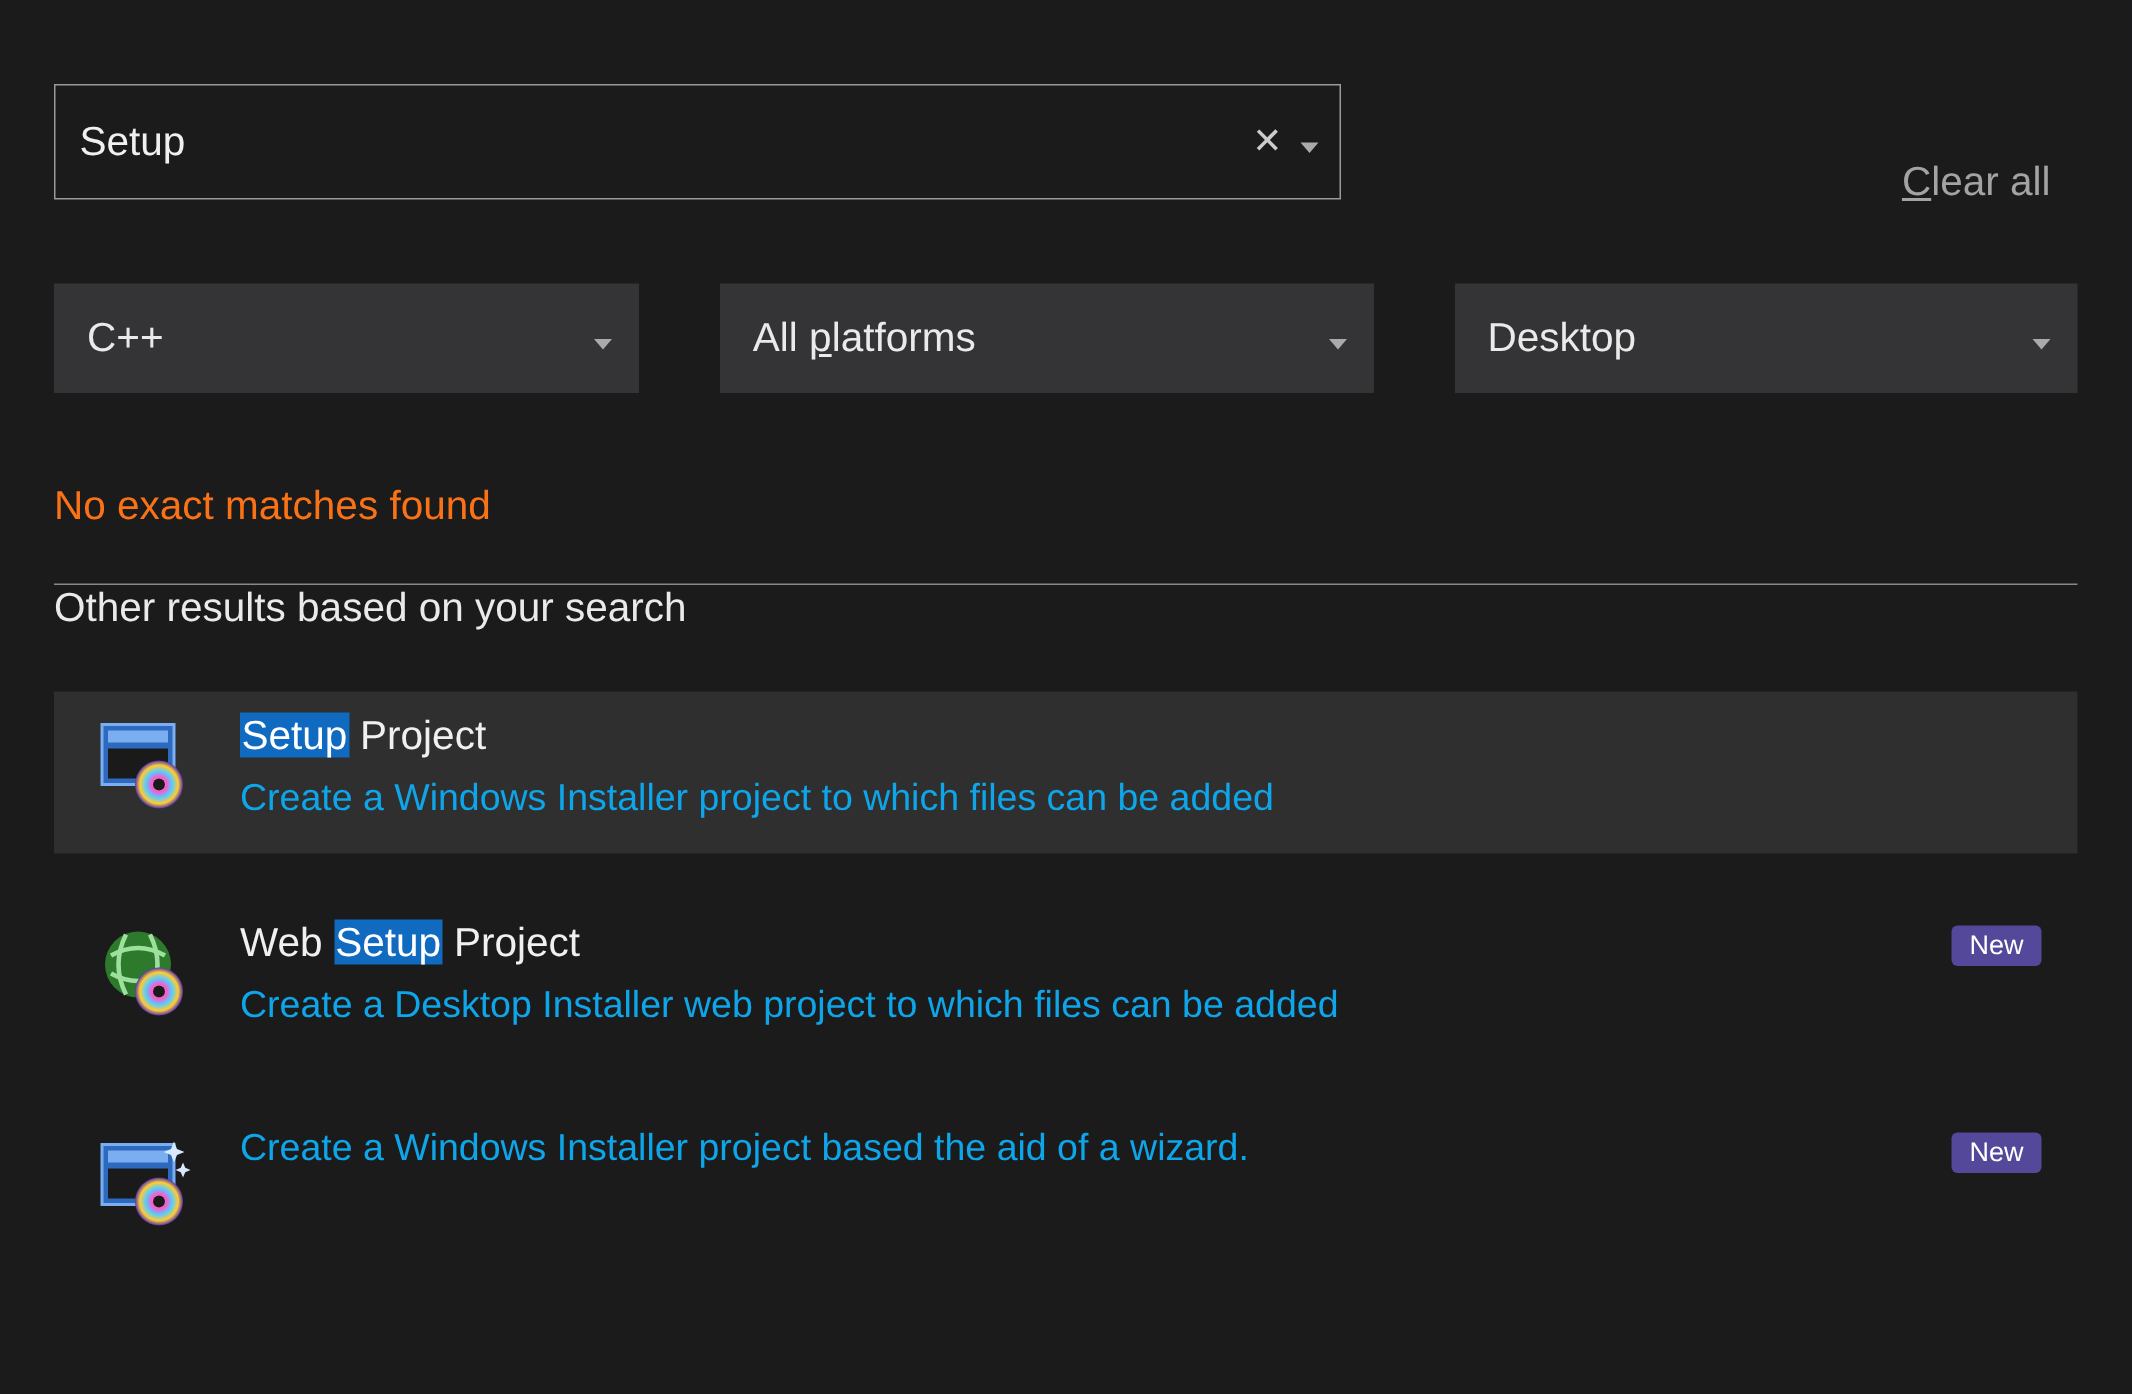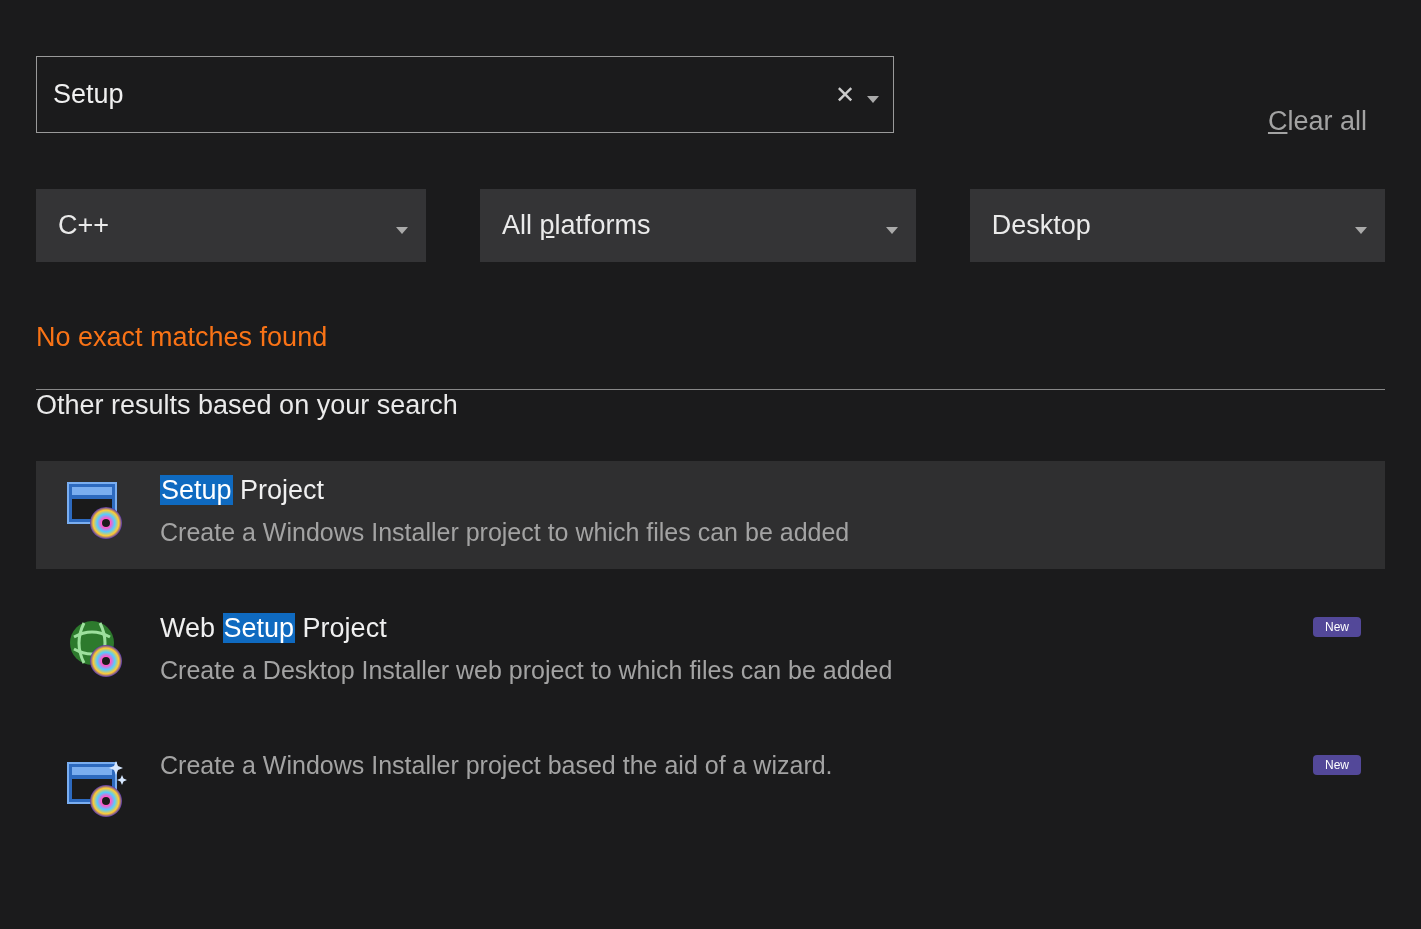--- a/index.html
+++ b/index.html
@@ -68,26 +68,26 @@
       display: flex;
       padding: 14px 24px 22px 28px;
       cursor: pointer;
       align-items: flex-start;
       margin-bottom: 30px;
     }
     .result-item.selected { background-color: #2f2f30; }
     .result-icon { width: 64px; height: 64px; flex-shrink: 0; margin-right: 32px; margin-top: 4px; }
     .result-body { flex: 1; }
     .result-title { font-size: 27px; color: #f0f0f0; margin-bottom: 12px; }
-    .result-desc { font-size: 25px; color: #a3a3a3; }
+    .result-desc { font-size: 25px; color: #0ea5e9; }
     .highlight { background-color: #0f6ac0; color: #ffffff; padding: 0px 1px; }
     .badge-new {
       background-color: #534899;
       color: #ffffff;
-      font-size: 12px;
+      font-size: 18px;
       padding: 3px 12px;
       border-radius: 4px;
       align-self: flex-start;
       margin-left: 12px;
       margin-top: 4px;
     }
     svg { width: 64px; height: 64px; }
     .caret-down {
       display: inline-block;
       width: 0; height: 0;

